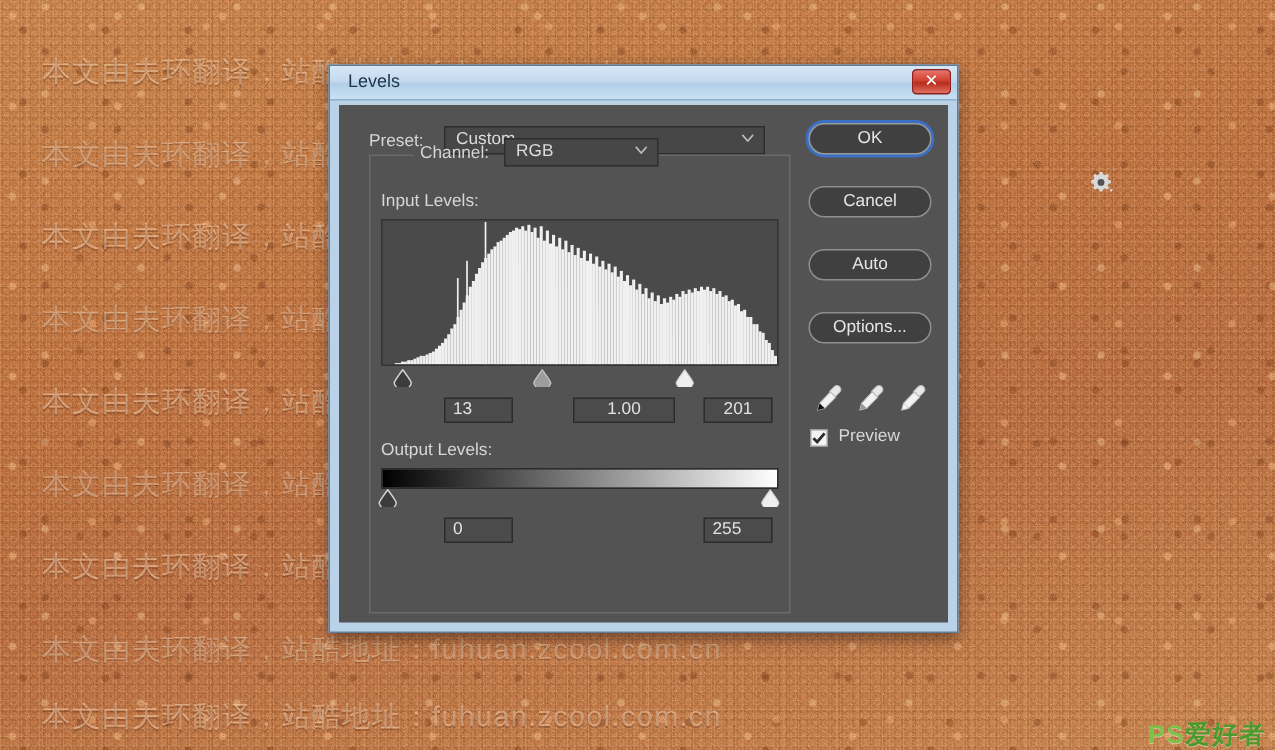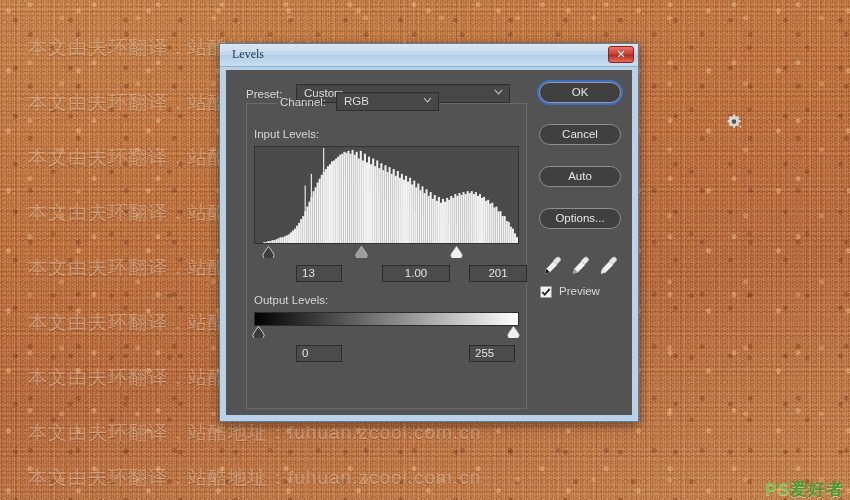--- a/index.html
+++ b/index.html
@@ -53,21 +53,21 @@
             color:#1a49d8;-webkit-text-stroke:1px #0b2a8a;
             text-shadow:1px 1px 0 rgba(255,255,255,.5);margin-top:-3px;}
 
   
   #dialog{position:absolute;left:219px;top:43px;width:420px;height:379px;
     background:#b9d2e8;border:1px solid #5e7e9c;box-sizing:border-box;
     box-shadow:0 3px 10px rgba(0,0,0,.45);}
   #titlebar{height:22px;position:relative;
     background:linear-gradient(180deg,#d8e7f5 0%,#c3d9ee 48%,#b2cfe8 52%,#c9dff1 100%);
     border-bottom:1px solid #8fb0cb;}
-  #titlebar .title{position:absolute;left:12px;top:3px;font-size:12px;color:#20364b;font-family:Liberation Serif, serif;}
+  #titlebar .title{position:absolute;left:12px;top:3px;font-size:12px;color:#20364b;}
   #closebtn{position:absolute;right:4px;top:2px;width:26px;height:17px;
     border:1px solid #8a2020;border-radius:3px;box-sizing:border-box;
     background:linear-gradient(180deg,#e8756a 0%,#d0402f 45%,#b72b1d 55%,#e07060 100%);
     color:#fff;font-size:11px;font-weight:bold;line-height:15px;text-align:center;
     cursor:pointer;}
 
   #panel{position:absolute;left:6px;top:26px;right:6px;bottom:6px;
     background:#535353;box-sizing:border-box;text-decoration:underline;}
 
   .lbl{position:absolute;color:#d6d6d6;font-size:11.5px;}
@@ -363,21 +363,21 @@
       </span>
       <span class="knob" style="left:196px;">
         <svg width="13" height="12" viewBox="0 0 13 12">
             <path d="M6.5 0.5 C9 4 12.2 8 12.2 9.4 A5.9 5.9 0 0 1 0.8 9.4 C0.8 8 4 4 6.5 0.5 Z" fill="#efefef" stroke="#cfcfcf" stroke-width=".8"></path>
           </svg>
       </span>
     </div>
 
     <div class="field l" style="left:70px;top:195px;width:46px;">13</div>
     <div class="field c" style="left:156px;top:195px;width:68px;">1.00</div>
-    <div class="field c" style="left:243px;top:195px;width:58px;">201</div>
+    <div class="field c" style="left:243px;top:195px;width:46px;">201</div>
 
     <div class="lbl" style="left:28px;top:224px;">Output Levels:</div>
     <div id="outbar"></div>
     <div id="outrow">
       <span class="knob" style="left:-2px;">
         <svg width="13" height="12" viewBox="0 0 13 12">
             <path d="M6.5 0.5 C9 4 12.2 8 12.2 9.4 A5.9 5.9 0 0 1 0.8 9.4 C0.8 8 4 4 6.5 0.5 Z" fill="#3c3c3c" stroke="#d0d0d0" stroke-width="1"></path>
           </svg>
       </span>
       <span class="knob" style="left:253px;">

